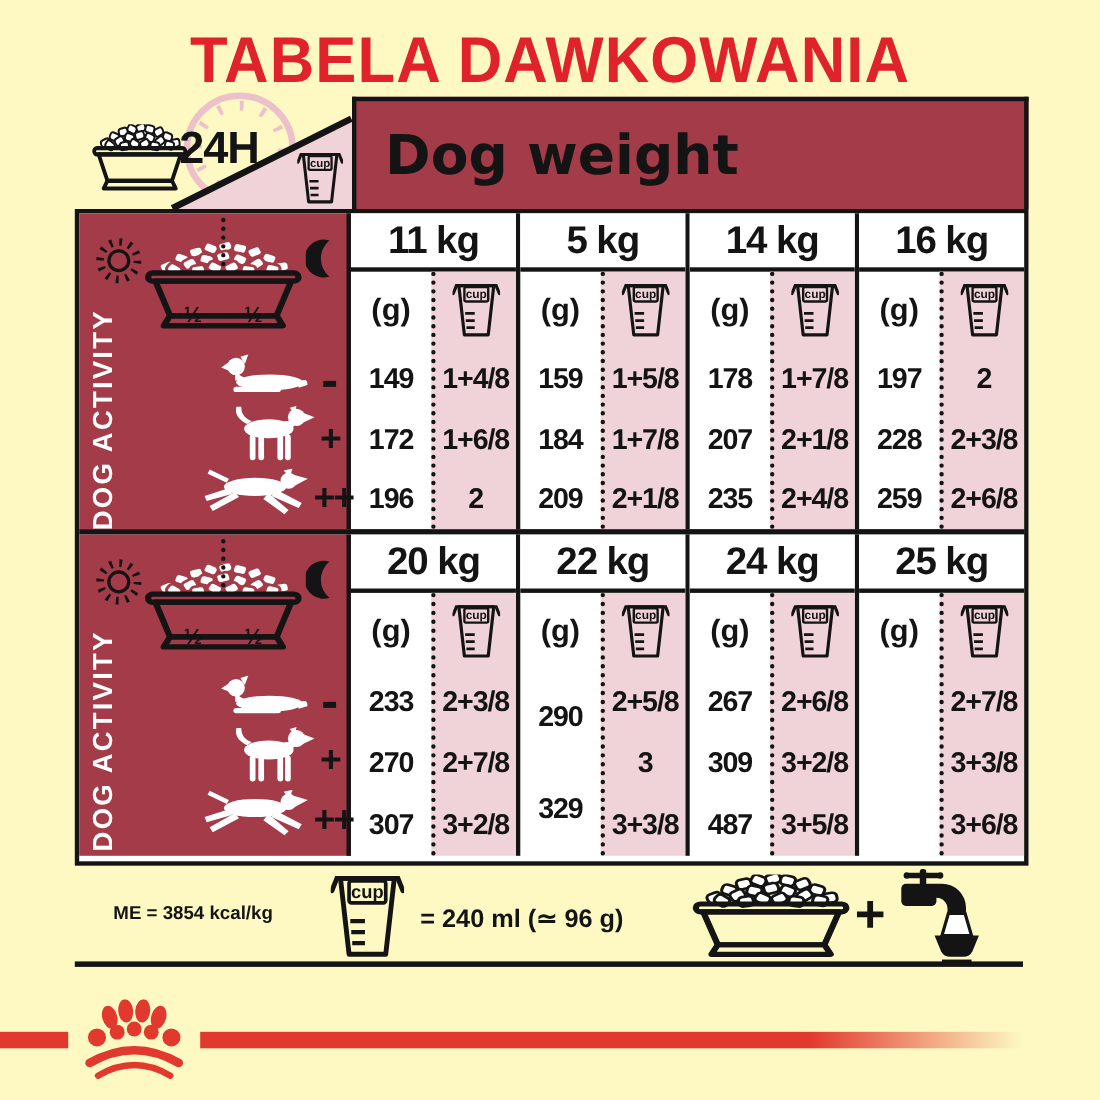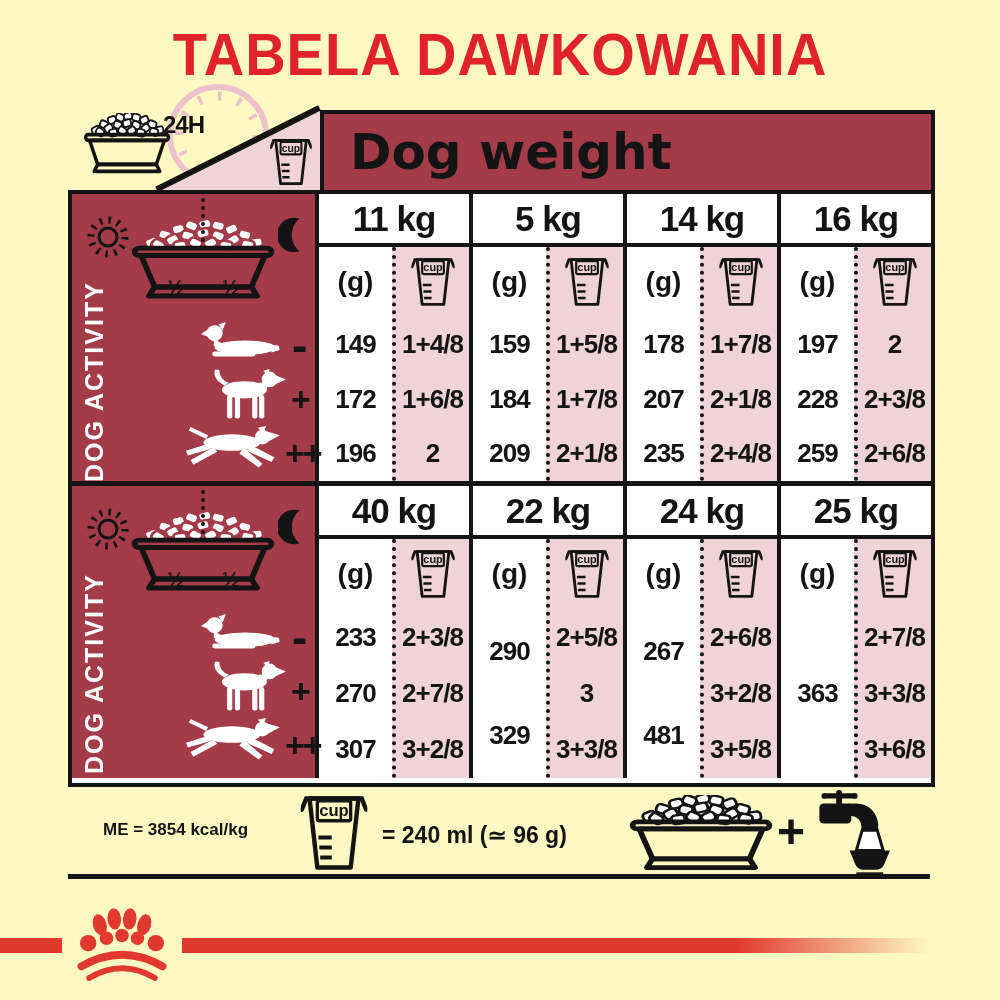--- a/index.html
+++ b/index.html
@@ -10,28 +10,28 @@
   .page{position:relative; width:1000px; height:1000px; background:#fef9c3; overflow:hidden; color:var(--ink);}
 
   
   .title{position:absolute; top:22px; left:0; width:100%; text-align:center;
          font-size:56px; font-weight:700; letter-spacing:1px; color:var(--red);
          transform:scaleY(1.05);}
 
   
   .band{position:absolute; left:68px; top:85px; width:867px; height:105px;}
   .clock{position:absolute; left:92px; top:-8px; width:116px; height:116px;}
-  .clock-label{position:absolute; left:95px; top:26px; font-size:24px; font-weight:800; letter-spacing:-1px; color:var(--ink); z-index:4;}
+  .clock-label{position:absolute; left:95px; top:26px; font-size:41px; font-weight:800; letter-spacing:-1px; color:var(--ink); z-index:4;}
   .band-bowl{position:absolute; left:13px; top:28px; width:92px; height:66px; z-index:3;}
   .triangle{position:absolute; left:92px; bottom:0; width:160px; height:80px; background:var(--pink);
             clip-path:polygon(100% 0,100% 100%,0 100%); z-index:2;}
   .diag{position:absolute; left:90px; bottom:-2px; width:182px; height:6px; background:var(--ink);
         transform-origin:0 100%; transform:rotate(-26.6deg); z-index:3;}
   .tri-cup{position:absolute; left:202px; bottom:3px; width:42px; height:50px; z-index:3;}
-  .redbar{position:absolute; left:252px; bottom:0; width:615px; height:80px; background:var(--darkred);
+  .redbar{position:absolute; left:252px; bottom:0; width:615px; height:102px; background:var(--darkred);
           border:4px solid var(--ink); border-bottom:none; display:flex; align-items:center; z-index:1;}
   .redbar-text{font-family:"DejaVu Sans", sans-serif; font-size:50px; font-weight:700; color:var(--ink); padding-left:26px; letter-spacing:0;}
 
   
   .table{position:absolute; left:68px; top:190px; width:867px; height:597px; border:4px solid var(--ink); background:#fff;}
   .section{display:flex; height:292px;}
   .section:first-child{border-bottom:5px solid var(--ink);}
   .sidebar{position:relative; width:247px; flex:none; background:var(--darkred); border-right:4px solid var(--ink);}
   .cols{flex:1; display:flex;}
   .col{flex:1; display:flex; flex-direction:column; border-right:4px solid var(--ink); min-width:0;}
@@ -387,21 +387,21 @@
             </svg>
       <div class="marker m2">+</div>
       <svg class="dogrow dog3" viewBox="0 0 110 50" style="color:#fff">
               <use href="#sym-dog-running"></use>
             </svg>
       <div class="marker m3">++</div>
     </div>
     <div class="cols">
             <div class="col">
     <div class="wh">
-      <span>40 kg</span>
+      <span>20 kg</span>
     </div>
     <div class="col-body">
       <div class="sub sub-g">
         <div class="subhead g-unit">(g)</div>
         <div class="cell">233</div>
         <div class="cell">270</div>
         <div class="cell">307</div>
       </div>
       <div class="sub sub-cup">
         <div class="subhead">
@@ -438,42 +438,42 @@
     </div>
   </div>
             <div class="col">
     <div class="wh">
       <span>24 kg</span>
     </div>
     <div class="col-body">
       <div class="sub sub-g">
         <div class="subhead g-unit">(g)</div>
         <div class="cell">267</div>
-        <div class="cell">481</div>
+        <div class="cell">309</div>
+        <div class="cell">487</div>
       </div>
       <div class="sub sub-cup">
         <div class="subhead">
           <svg class="cupicon" viewBox="0 0 60 72" style="color:#141414">
                       <use href="#sym-cup"></use>
                     </svg>
         </div>
         <div class="cell">2+6/8</div>
         <div class="cell">3+2/8</div>
         <div class="cell">3+5/8</div>
       </div>
     </div>
   </div>
             <div class="col">
     <div class="wh">
       <span>25 kg</span>
     </div>
     <div class="col-body">
       <div class="sub sub-g">
         <div class="subhead g-unit">(g)</div>
-        <div class="cell">363</div>
       </div>
       <div class="sub sub-cup">
         <div class="subhead">
           <svg class="cupicon" viewBox="0 0 60 72" style="color:#141414">
                       <use href="#sym-cup"></use>
                     </svg>
         </div>
         <div class="cell">2+7/8</div>
         <div class="cell">3+3/8</div>
         <div class="cell">3+6/8</div>

